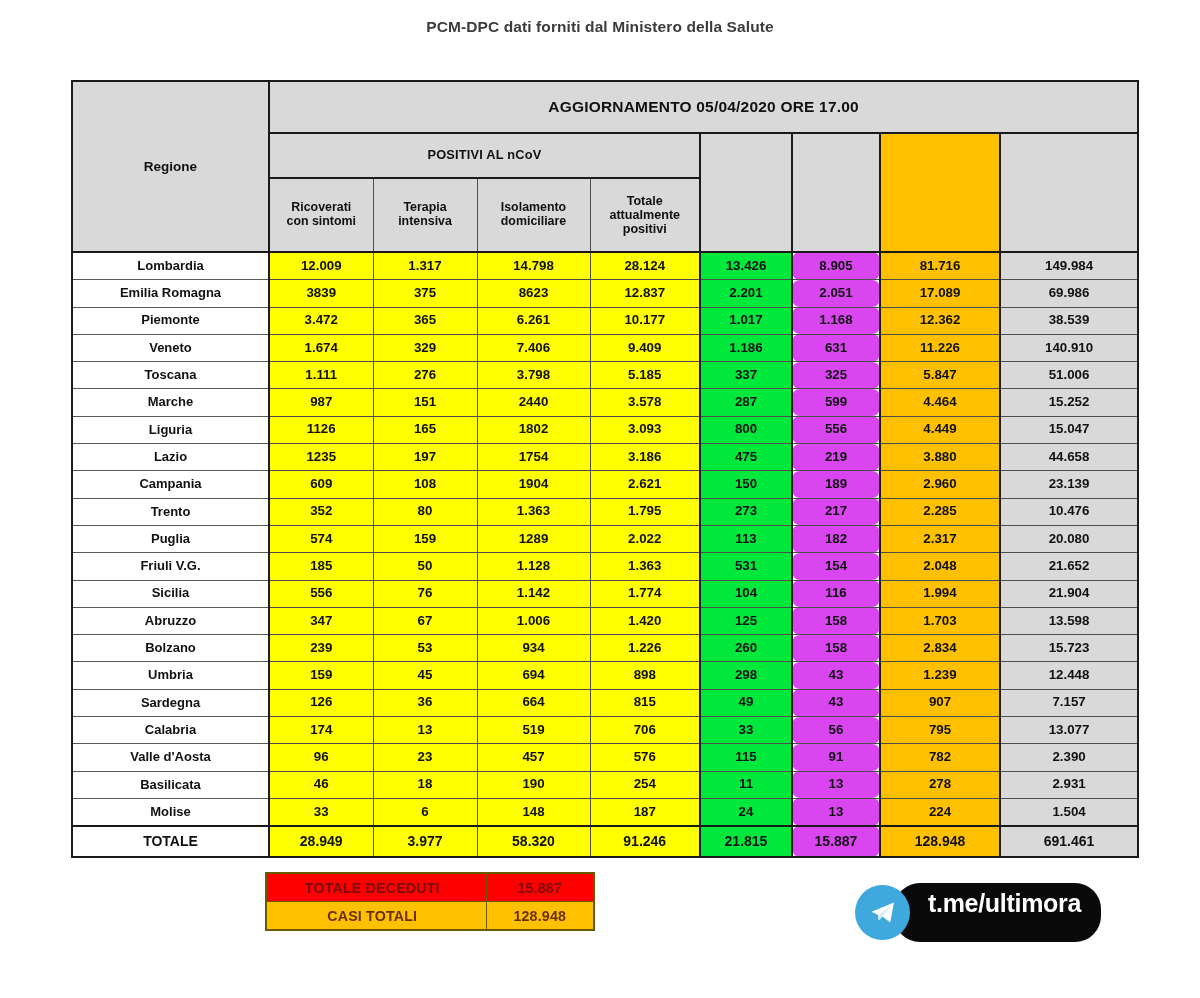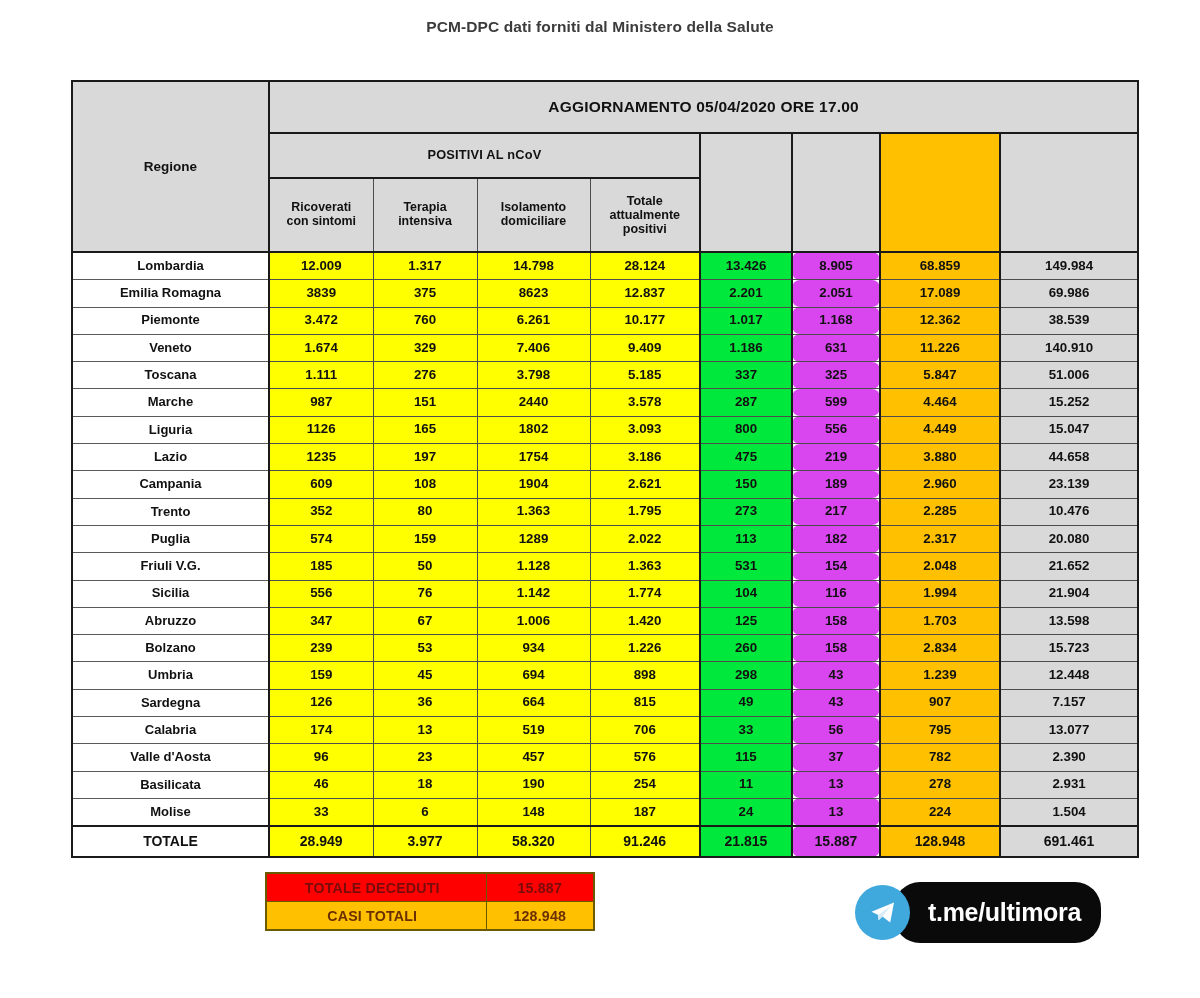--- a/index.html
+++ b/index.html
@@ -169,24 +169,24 @@
     align-items: center;
     justify-content: center;
     position: relative;
     z-index: 2;
   }
   #tg-pill {
     margin-left: -16px;
     background: #0a0a0a;
     color: #ffffff;
     border-radius: 26px;
-    height: 61px;
+    height: 42px;
     display: flex;
     align-items: center;
-    padding: 0 20px 0 34px;
+    padding: 0 20px 17px 34px;
     font-size: 25px;
     font-weight: bold;
     letter-spacing: -0.3px;
     z-index: 1;
   }
 </style>
 </head>
 <body>
 
 <div id="page-title">PCM-DPC dati forniti dal Ministero della Salute</div>
@@ -238,38 +238,38 @@
     </thead>
     <tbody id="table-body">
         <tr class="datarow">
           <td class="region">Lombardia</td>
           <td class="c-yellow thickleft">12.009</td>
           <td class="c-yellow">1.317</td>
           <td class="c-yellow">14.798</td>
           <td class="c-yellow">28.124</td>
           <td class="c-green">13.426</td>
           <td class="c-red">8.905</td>
-          <td class="c-orange">68.859</td>
+          <td class="c-orange">81.716</td>
           <td class="c-grey">149.984</td>
         </tr>
         <tr class="datarow">
           <td class="region">Emilia Romagna</td>
           <td class="c-yellow thickleft">3839</td>
           <td class="c-yellow">375</td>
           <td class="c-yellow">8623</td>
           <td class="c-yellow">12.837</td>
           <td class="c-green">2.201</td>
           <td class="c-red">2.051</td>
           <td class="c-orange">17.089</td>
           <td class="c-grey">69.986</td>
         </tr>
         <tr class="datarow">
           <td class="region">Piemonte</td>
           <td class="c-yellow thickleft">3.472</td>
-          <td class="c-yellow">760</td>
+          <td class="c-yellow">365</td>
           <td class="c-yellow">6.261</td>
           <td class="c-yellow">10.177</td>
           <td class="c-green">1.017</td>
           <td class="c-red">1.168</td>
           <td class="c-orange">12.362</td>
           <td class="c-grey">38.539</td>
         </tr>
         <tr class="datarow">
           <td class="region">Veneto</td>
           <td class="c-yellow thickleft">1.674</td>
@@ -435,21 +435,21 @@
           <td class="c-orange">795</td>
           <td class="c-grey">13.077</td>
         </tr>
         <tr class="datarow">
           <td class="region">Valle d'Aosta</td>
           <td class="c-yellow thickleft">96</td>
           <td class="c-yellow">23</td>
           <td class="c-yellow">457</td>
           <td class="c-yellow">576</td>
           <td class="c-green">115</td>
-          <td class="c-red">37</td>
+          <td class="c-red">91</td>
           <td class="c-orange">782</td>
           <td class="c-grey">2.390</td>
         </tr>
         <tr class="datarow">
           <td class="region">Basilicata</td>
           <td class="c-yellow thickleft">46</td>
           <td class="c-yellow">18</td>
           <td class="c-yellow">190</td>
           <td class="c-yellow">254</td>
           <td class="c-green">11</td>

